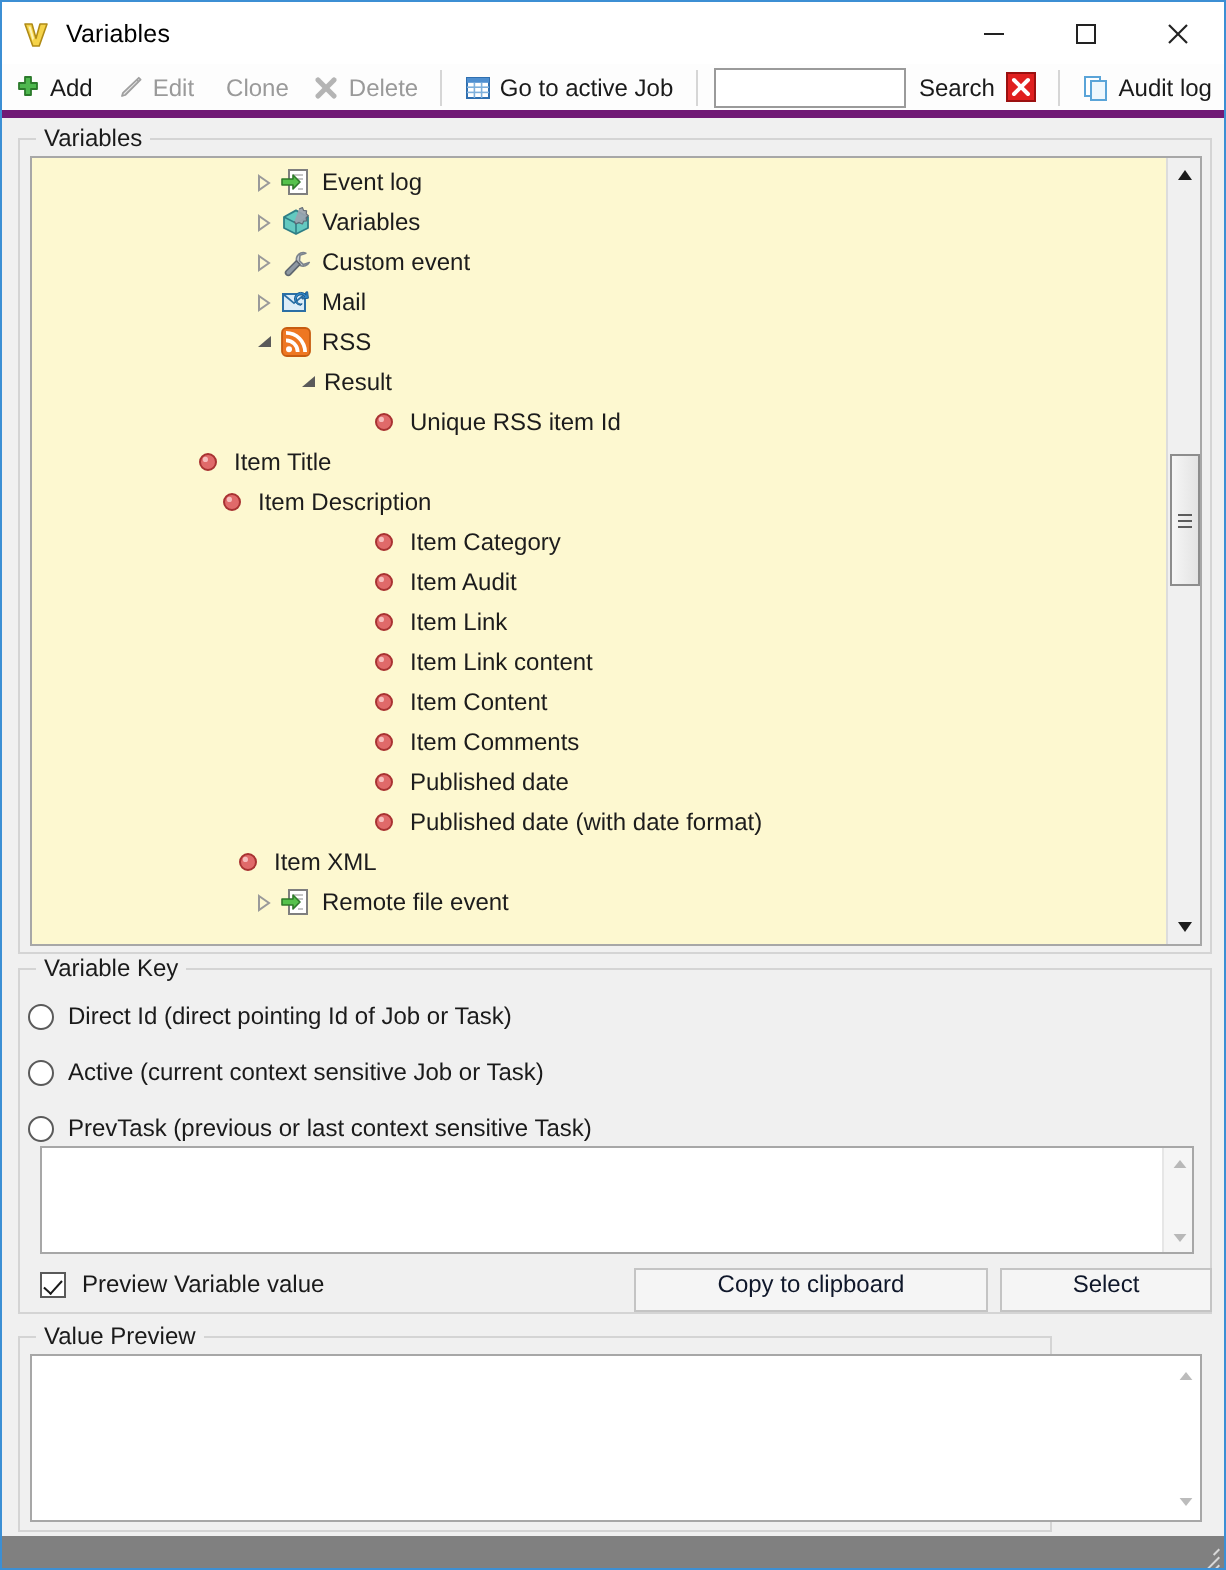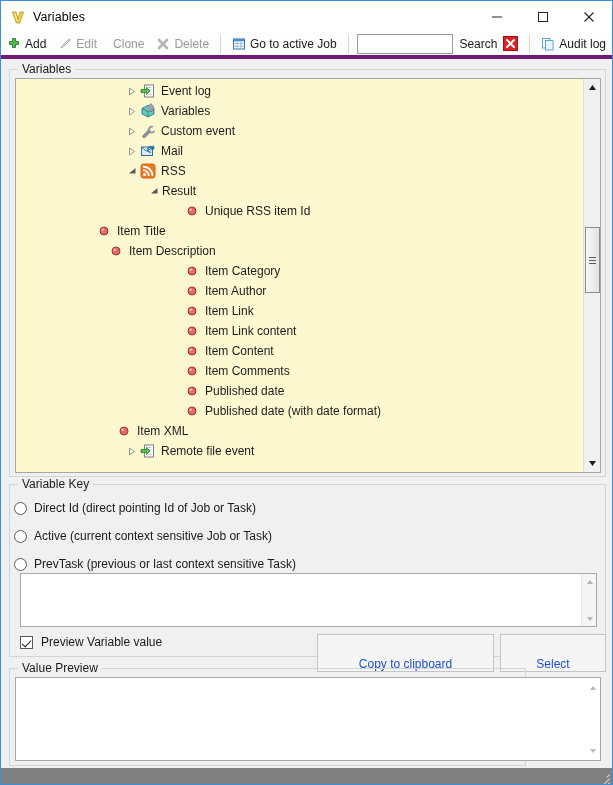--- a/index.html
+++ b/index.html
@@ -163,24 +163,24 @@
     width: 13px; height: 13px; border: 1px solid #5a5a5a; background: #fff;
     margin-right: 8px; flex: 0 0 auto; position: relative;
   }
   .checkbox.checked::after {
     content: ""; position: absolute; left: 3px; top: 1px;
     width: 4px; height: 8px; border: solid #1a1a1a;
     border-width: 0 1.6px 1.6px 0; transform: rotate(42deg);
   }
   .btn {
     position: absolute;
-    height: 38px;
+    height: 22px;
     border: 1px solid #c4c4c4; background: #f5f5f5;
-    color: #1d4ed8; font-size: 12px;
-    display: flex; align-items: flex-end; justify-content: center;
+    color: #0f172a; font-size: 12px;
+    display: flex; align-items: flex-start; justify-content: center;
     font-family: "Liberation Sans", sans-serif;
   }
   #btn-copy { left: 316px; top: 633px; width: 177px; }
   #btn-select { left: 499px; top: 633px; width: 106px; }
 
   
   #grp-valuepreview { left: 8px; top: 667px; width: 517px; height: 98px; }
   .preview-area {
     position: absolute; left: 5px; top: 8px;
     width: 586px; height: 84px;
@@ -459,21 +459,21 @@
             <span class="nlabel">Item Category</span>
           </div>
           <div class="tnode" style="padding-left: 152px;">
             <span class="expander"></span>
             <span class="nicon">
               <svg width="16" height="16" viewBox="0 0 16 16">
                 <circle cx="8" cy="8" r="4" fill="#e06a6a" stroke="#a83232" stroke-width="1"></circle>
                 <circle cx="6.7" cy="6.7" r="1.3" fill="#f5bcbc"></circle>
               </svg>
             </span>
-            <span class="nlabel">Item Author</span>
+            <span class="nlabel">Item Audit</span>
           </div>
           <div class="tnode" style="padding-left: 152px;">
             <span class="expander"></span>
             <span class="nicon">
               <svg width="16" height="16" viewBox="0 0 16 16">
                 <circle cx="8" cy="8" r="4" fill="#e06a6a" stroke="#a83232" stroke-width="1"></circle>
                 <circle cx="6.7" cy="6.7" r="1.3" fill="#f5bcbc"></circle>
               </svg>
             </span>
             <span class="nlabel">Item Link</span>

